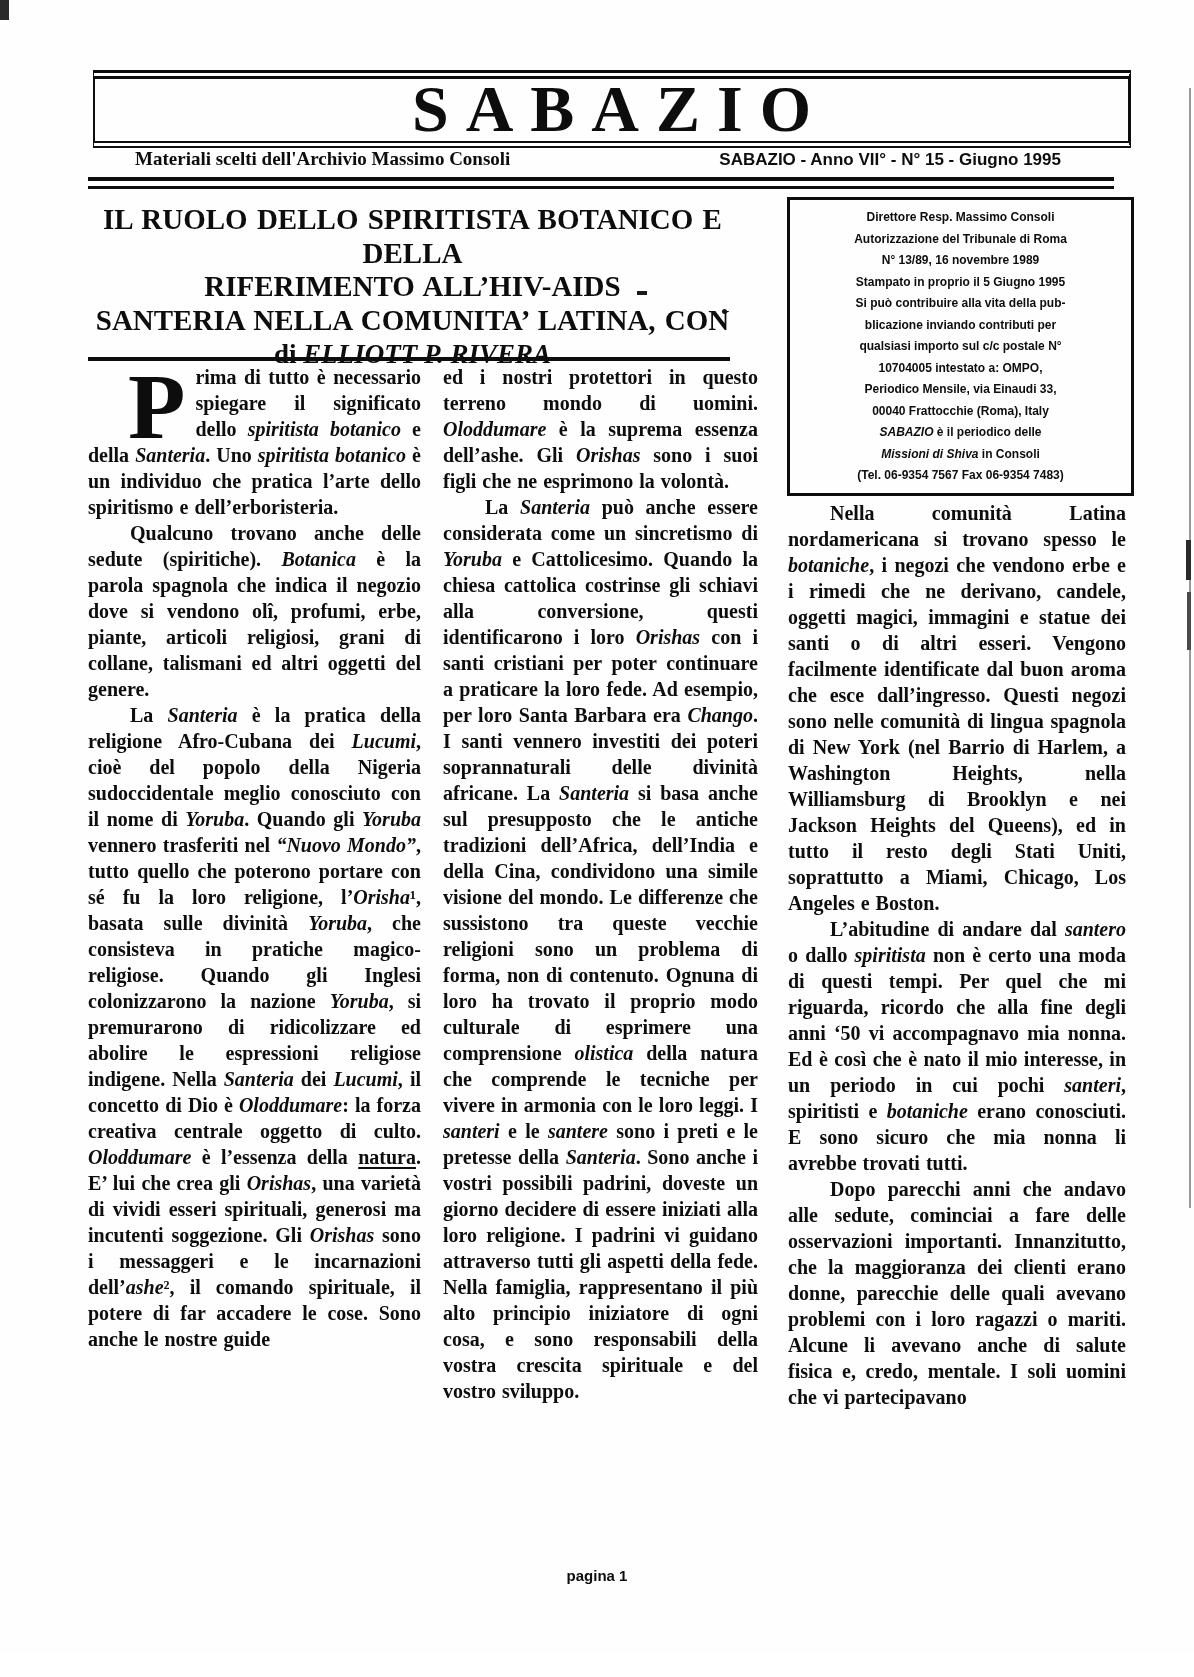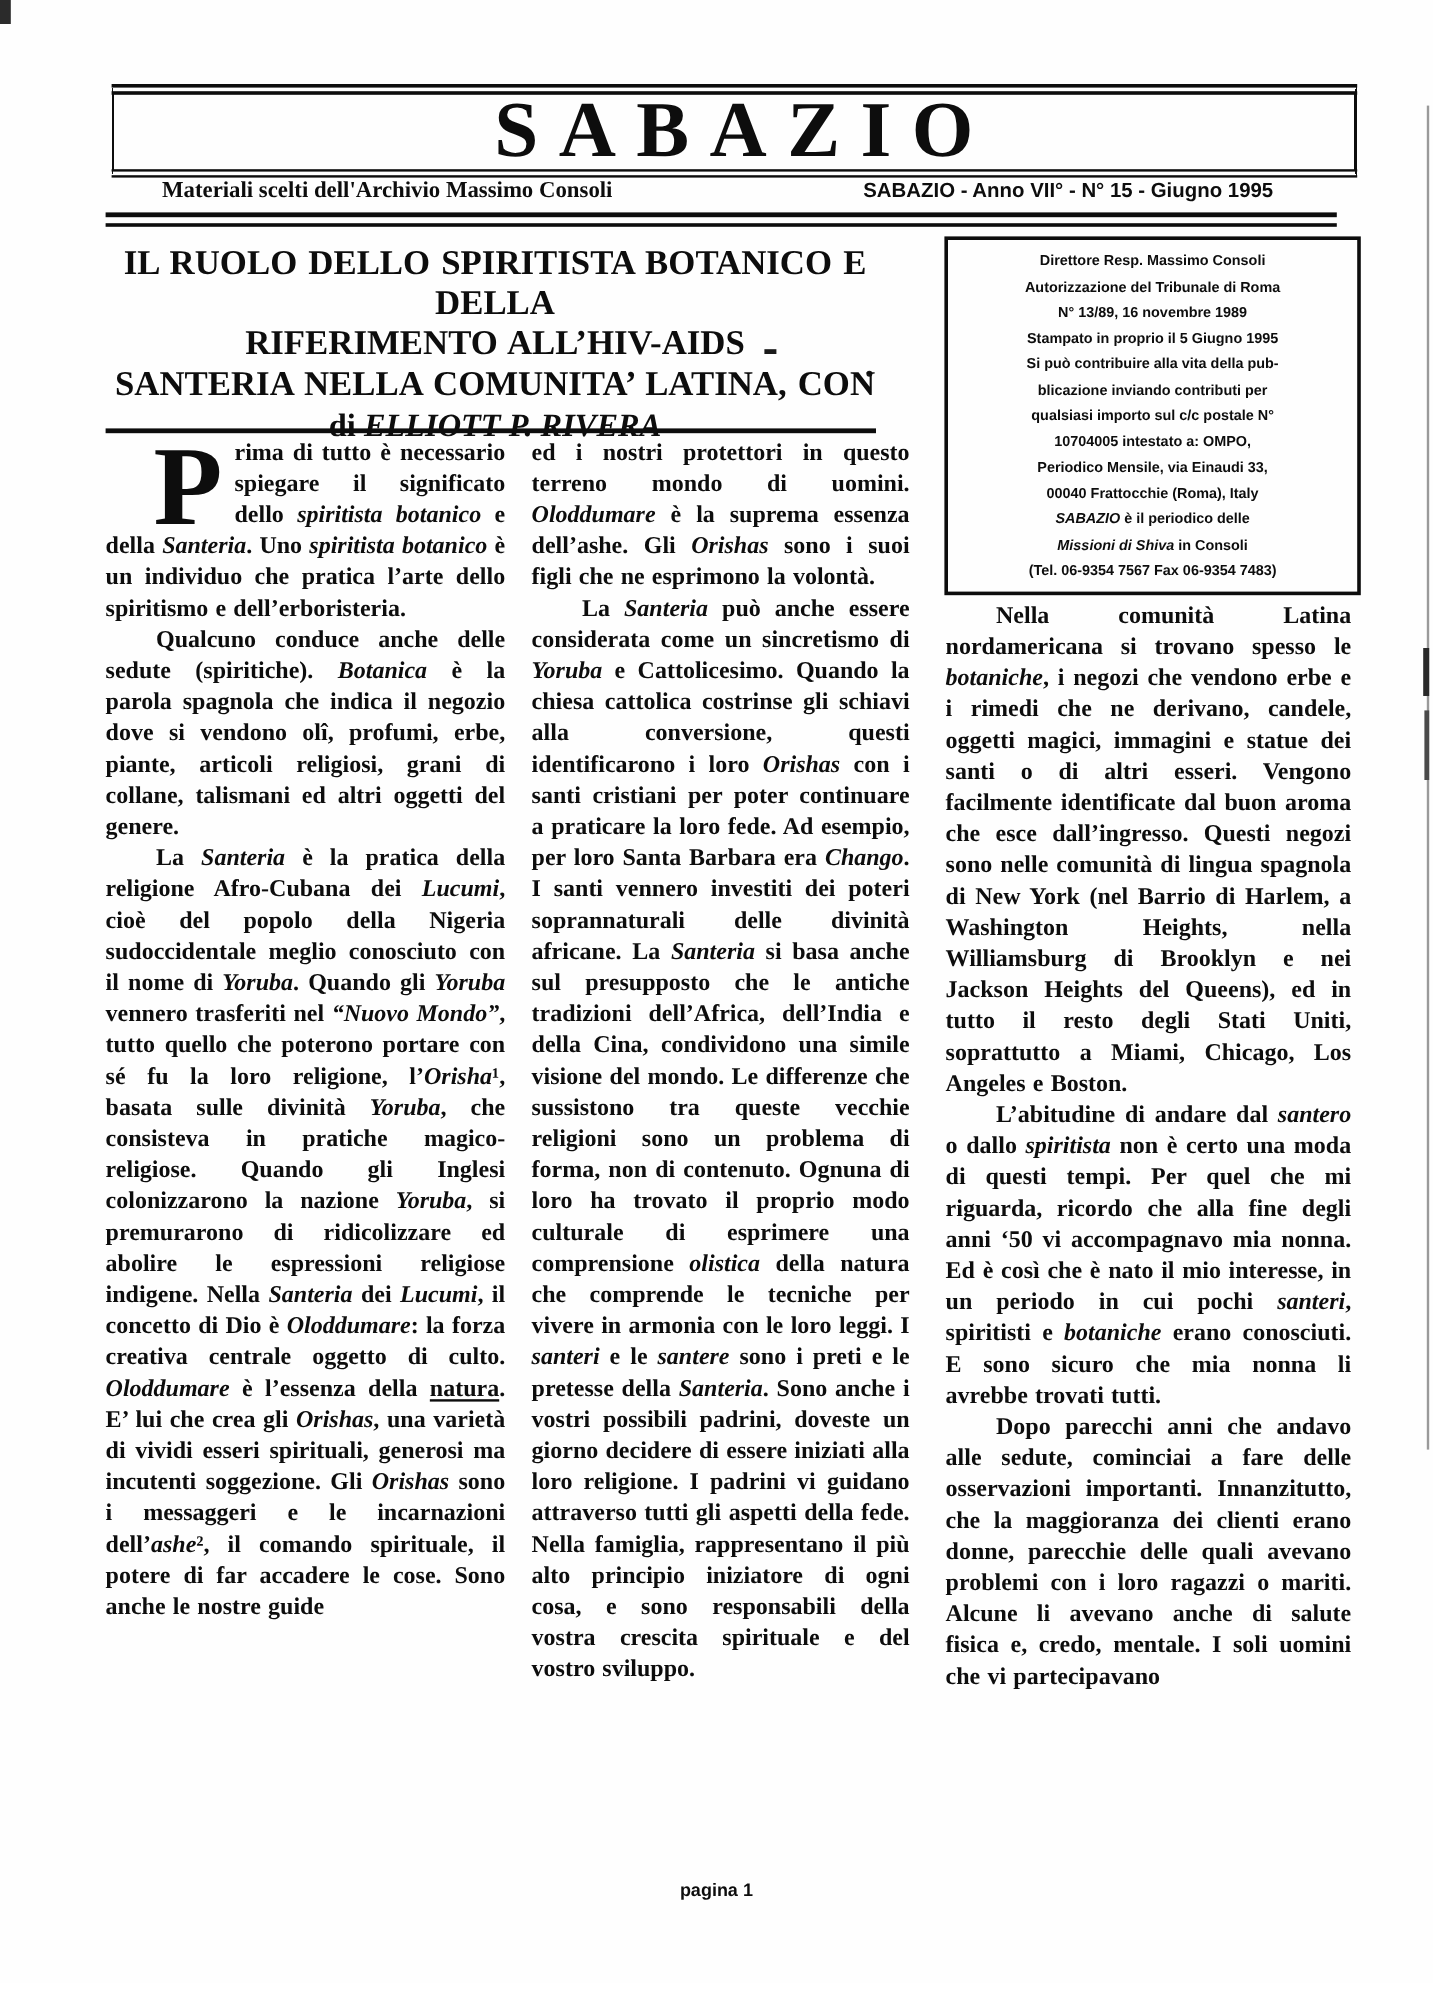--- a/index.html
+++ b/index.html
@@ -114,21 +114,21 @@
       <div><span>10704005 intestato a: OMPO,</span></div>
       <div><span>Periodico Mensile, via Einaudi 33,</span></div>
       <div><span>00040 Frattocchie (Roma), Italy</span></div>
       <div><span class="it">SABAZIO</span><span> è il periodico delle</span></div>
       <div><span class="it">Missioni di Shiva</span><span> in Consoli</span></div>
       <div><span>(Tel. 06-9354 7567 Fax 06-9354 7483)</span></div>
     </div>
 
   <div class="col col-1">
       <p class="para"><span class="dropcap">P</span><span>rima di tutto è necessario spiegare il significato dello </span><span class="it">spiritista botanico</span><span> e della </span><span class="it">Santeria</span><span>. Uno </span><span class="it">spiritista botanico</span><span> è un individuo che pratica l’arte dello spiritismo e dell’erboristeria.</span></p>
-      <p class="para ind"><span>Qualcuno conduce anche delle sedute (spiritiche). </span><span class="it">Botanica</span><span> è la parola spagnola che indica il negozio dove si vendono olî, profumi, erbe, piante, articoli religiosi, grani di collane, talismani ed altri oggetti del genere.</span></p>
+      <p class="para ind"><span>Qualcuno trovano anche delle sedute (spiritiche). </span><span class="it">Botanica</span><span> è la parola spagnola che indica il negozio dove si vendono olî, profumi, erbe, piante, articoli religiosi, grani di collane, talismani ed altri oggetti del genere.</span></p>
       <p class="para ind"><span>La </span><span class="it">Santeria</span><span> è la pratica della religione Afro-Cubana dei </span><span class="it">Lucumi</span><span>, cioè del popolo della Nigeria sudoccidentale meglio conosciuto con il nome di </span><span class="it">Yoruba</span><span>. Quando gli </span><span class="it">Yoruba</span><span> vennero trasferiti nel </span><span class="it">“Nuovo Mondo”</span><span>, tutto quello che poterono portare con sé fu la loro religione, l’</span><span class="it">Orisha</span><span>¹, basata sulle divinità </span><span class="it">Yoruba</span><span>, che consisteva in pratiche magico-religiose. Quando gli Inglesi colonizzarono la nazione </span><span class="it">Yoruba</span><span>, si premurarono di ridicolizzare ed abolire le espressioni religiose indigene. Nella </span><span class="it">Santeria</span><span> dei </span><span class="it">Lucumi</span><span>, il concetto di Dio è </span><span class="it">Oloddumare</span><span>: la forza creativa centrale oggetto di culto. </span><span class="it">Oloddumare</span><span> è l’essenza della </span><span class="un">natura</span><span>. E’ lui che crea gli </span><span class="it">Orishas</span><span>, una varietà di vividi esseri spirituali, generosi ma incutenti soggezione. Gli </span><span class="it">Orishas</span><span> sono i messaggeri e le incarnazioni dell’</span><span class="it">ashe</span><span>², il comando spirituale, il potere di far accadere le cose. Sono anche le nostre guide</span></p>
     </div>
   <div class="col col-2">
       <p class="para"><span>ed i nostri protettori in questo terreno mondo di uomini. </span><span class="it">Oloddumare</span><span> è la suprema essenza dell’ashe. Gli </span><span class="it">Orishas</span><span> sono i suoi figli che ne esprimono la volontà.</span></p>
       <p class="para ind"><span>La </span><span class="it">Santeria</span><span> può anche essere considerata come un sincretismo di </span><span class="it">Yoruba</span><span> e Cattolicesimo. Quando la chiesa cattolica costrinse gli schiavi alla conversione, questi identificarono i loro </span><span class="it">Orishas</span><span> con i santi cristiani per poter continuare a praticare la loro fede. Ad esempio, per loro Santa Barbara era </span><span class="it">Chango</span><span>. I santi vennero investiti dei poteri soprannaturali delle divinità africane. La </span><span class="it">Santeria</span><span> si basa anche sul presupposto che le antiche tradizioni dell’Africa, dell’India e della Cina, condividono una simile visione del mondo. Le differenze che sussistono tra queste vecchie religioni sono un problema di forma, non di contenuto. Ognuna di loro ha trovato il proprio modo culturale di esprimere una comprensione </span><span class="it">olistica</span><span> della natura che comprende le tecniche per vivere in armonia con le loro leggi. I </span><span class="it">santeri</span><span> e le </span><span class="it">santere</span><span> sono i preti e le pretesse della </span><span class="it">Santeria</span><span>. Sono anche i vostri possibili padrini, doveste un giorno decidere di essere iniziati alla loro religione. I padrini vi guidano attraverso tutti gli aspetti della fede. Nella famiglia, rappresentano il più alto principio iniziatore di ogni cosa, e sono responsabili della vostra crescita spirituale e del vostro sviluppo.</span></p>
     </div>
   <div class="col col-3">
       <p class="para ind"><span>Nella comunità Latina nordamericana si trovano spesso le </span><span class="it">botaniche</span><span>, i negozi che vendono erbe e i rimedi che ne derivano, candele, oggetti magici, immagini e statue dei santi o di altri esseri. Vengono facilmente identificate dal buon aroma che esce dall’ingresso. Questi negozi sono nelle comunità di lingua spagnola di New York (nel Barrio di Harlem, a Washington Heights, nella Williamsburg di Brooklyn e nei Jackson Heights del Queens), ed in tutto il resto degli Stati Uniti, soprattutto a Miami, Chicago, Los Angeles e Boston.</span></p>
       <p class="para ind"><span>L’abitudine di andare dal </span><span class="it">santero</span><span> o dallo </span><span class="it">spiritista</span><span> non è certo una moda di questi tempi. Per quel che mi riguarda, ricordo che alla fine degli anni ‘50 vi accompagnavo mia nonna. Ed è così che è nato il mio interesse, in un periodo in cui pochi </span><span class="it">santeri</span><span>, spiritisti e </span><span class="it">botaniche</span><span> erano conosciuti. E sono sicuro che mia nonna li avrebbe trovati tutti.</span></p>
       <p class="para ind"><span>Dopo parecchi anni che andavo alle sedute, cominciai a fare delle osservazioni importanti. Innanzitutto, che la maggioranza dei clienti erano donne, parecchie delle quali avevano problemi con i loro ragazzi o mariti. Alcune li avevano anche di salute fisica e, credo, mentale. I soli uomini che vi partecipavano</span></p>

